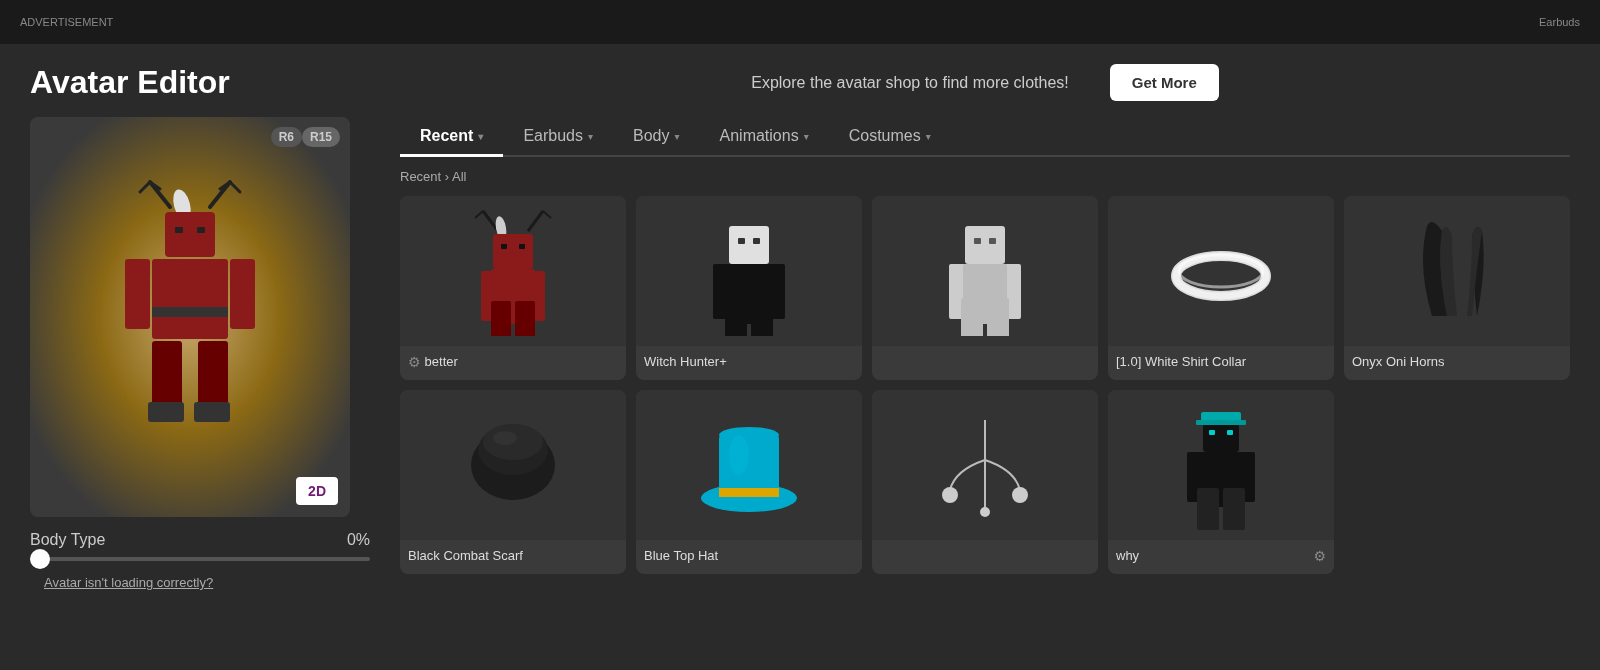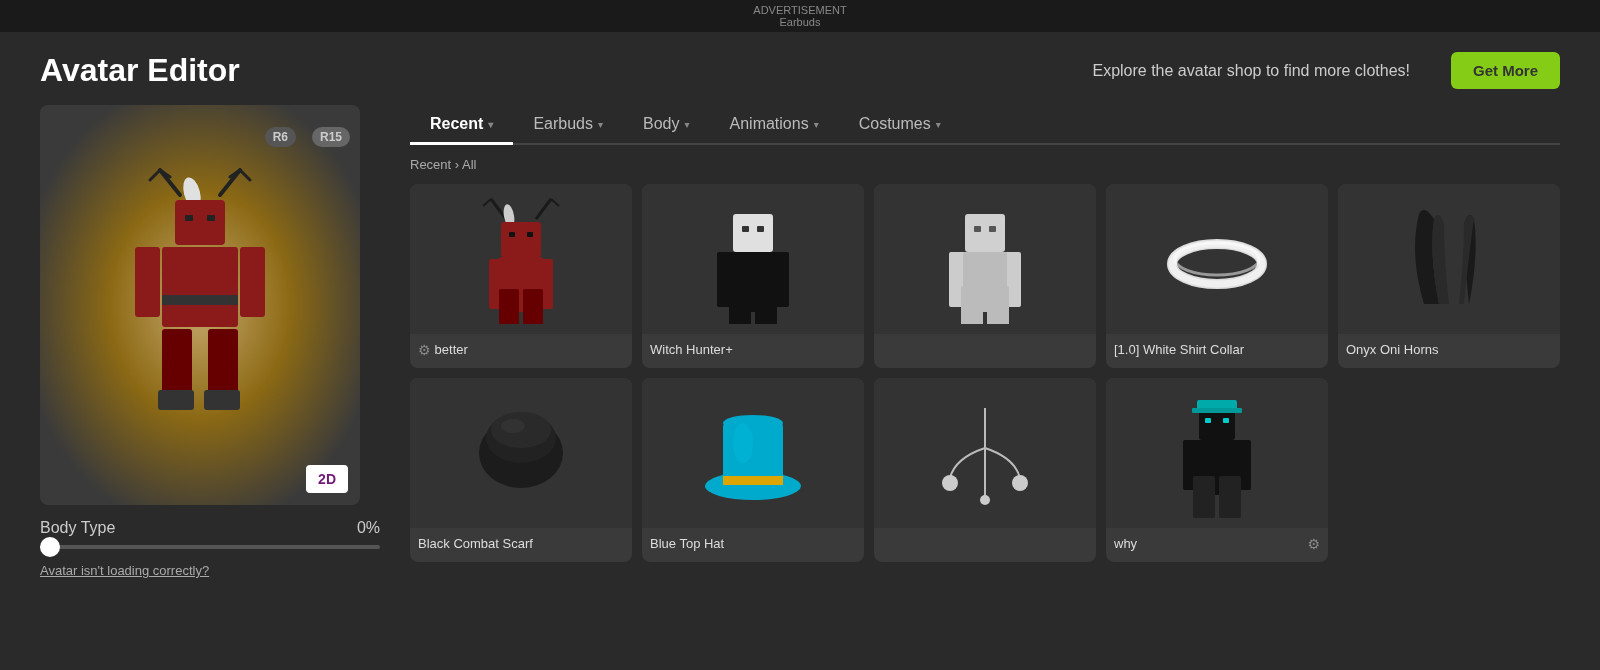--- a/index.html
+++ b/index.html
@@ -7,32 +7,31 @@
       background: #2a2a2a;
       color: #fff;
       font-family: 'Arial', sans-serif;
       width: 1600px;
       min-height: 670px;
       overflow: hidden;
     }
 
     .top-bar {
       background: #1a1a1a;
-      padding: 4px 20px;
+      padding: 16px 20px;
       font-size: 11px;
       color: #888;
       display: flex;
       justify-content: space-between;
       align-items: center;
-      flex-direction: column;
     }
 
     .main-layout {
       display: flex;
-      padding: 20px 40px;
+      padding: 20px 30px;
       gap: 30px;
     }
 
     
     .left-panel {
       width: 340px;
       flex-shrink: 0;
     }
 
     .page-title {
@@ -49,24 +48,24 @@
       border-radius: 8px;
       position: relative;
       display: flex;
       align-items: center;
       justify-content: center;
       overflow: hidden;
     }
 
     .avatar-badges {
       position: absolute;
-      top: 22px;
+      top: 10px;
       right: 10px;
       display: flex;
-      gap: 16px;
+      gap: 0;
     }
 
     .badge {
       background: #555;
       color: #ccc;
       font-size: 12px;
       font-weight: bold;
       padding: 3px 8px;
       border-radius: 20px;
     }
@@ -119,42 +118,43 @@
       left: 0;
       cursor: pointer;
     }
 
     .avatar-error {
       margin-top: 14px;
       font-size: 13px;
       color: #aaa;
       text-decoration: underline;
       cursor: pointer;
+      margin-left: 14px;
     }
 
     
     .right-panel {
       flex: 1;
     }
 
     .shop-header {
       display: flex;
       align-items: center;
-      justify-content: flex-end;
+      justify-content: center;
       margin-bottom: 16px;
       gap: 41px;
     }
 
     .shop-tagline {
       font-size: 16px;
       color: #ccc;
     }
 
     .get-more-btn {
-      background: #84cc16;
+      background: #ffffff;
       color: #333;
       border: none;
       padding: 10px 22px;
       font-size: 15px;
       font-weight: bold;
       border-radius: 6px;
       cursor: pointer;
     }
 
     

